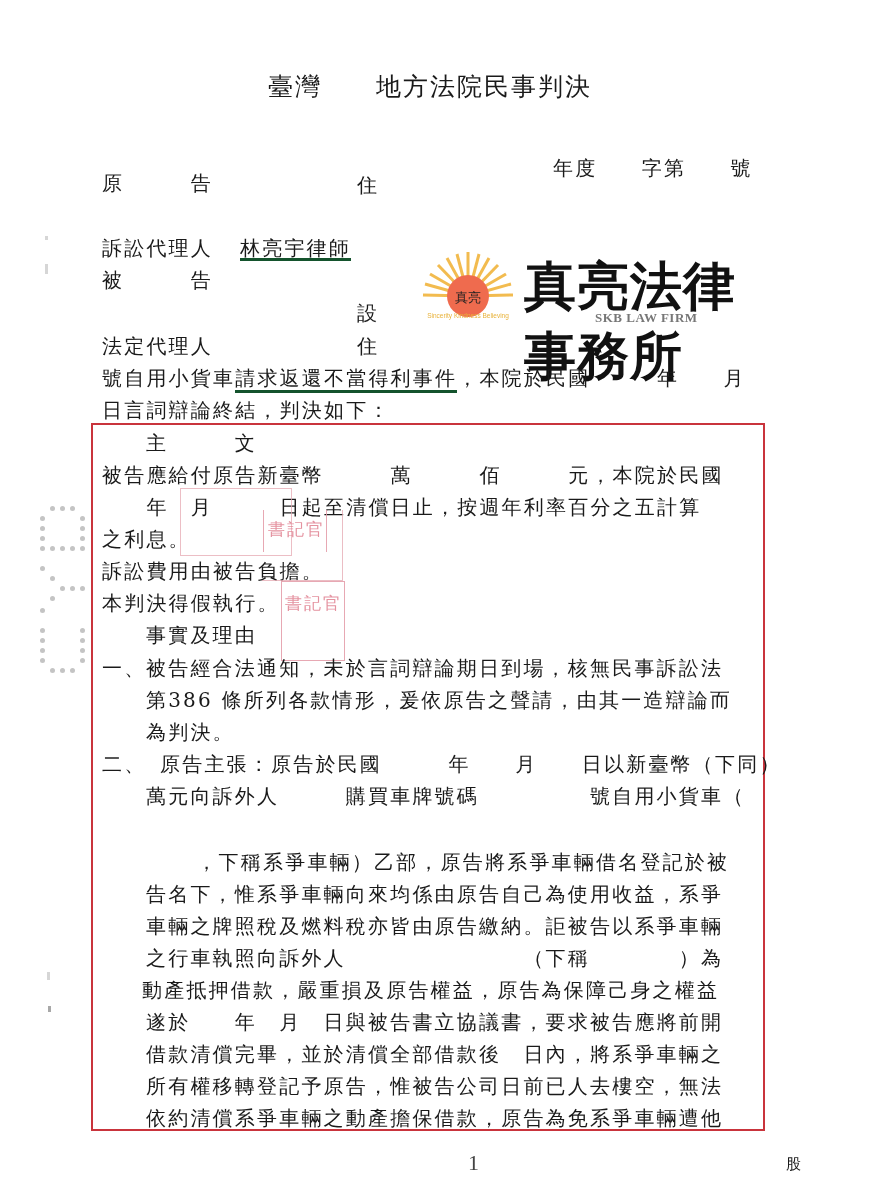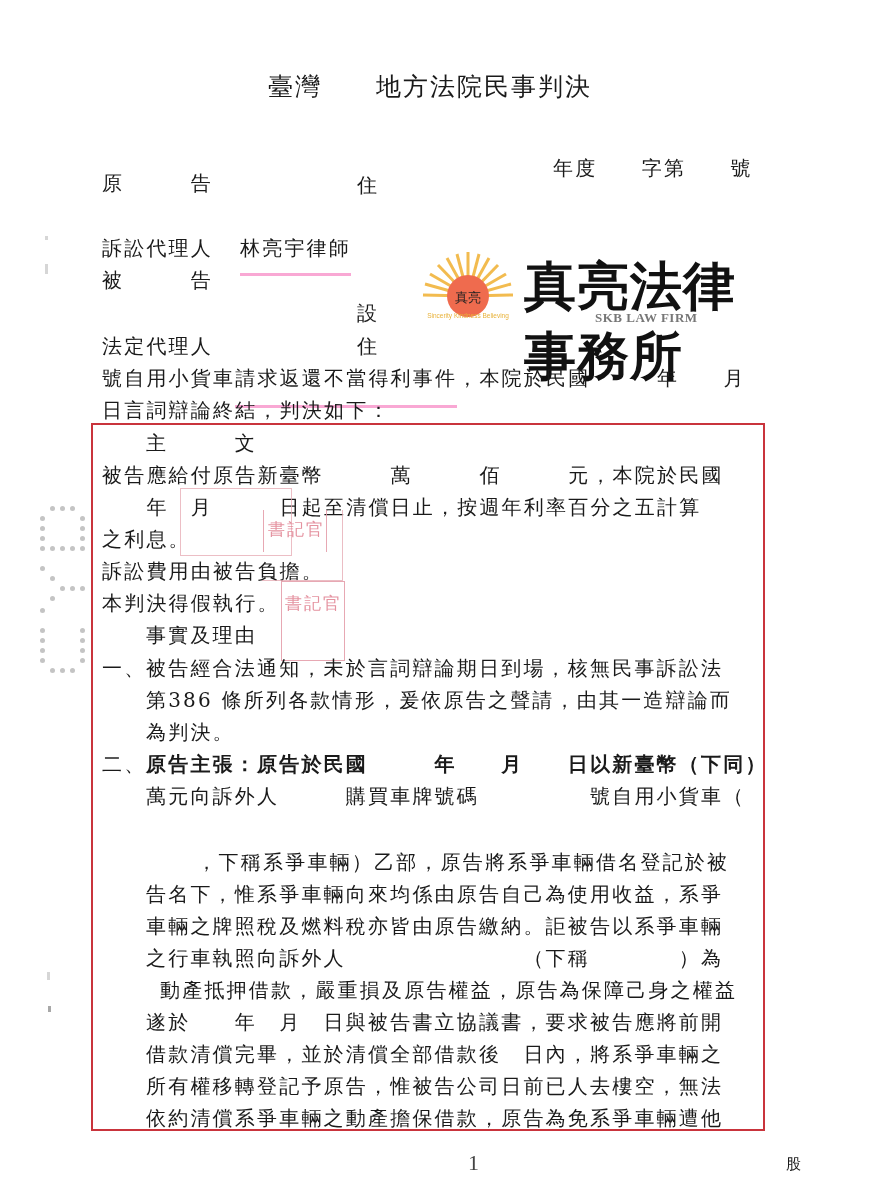--- a/index.html
+++ b/index.html
@@ -1,21 +1,21 @@
 <!DOCTYPE html>
 <html><head>
 <meta charset="utf-8">
 <style>
   html, body { margin: 0; padding: 0; background: #ffffff; }
   body { width: 889px; height: 1200px; position: relative; overflow: hidden;
          font-family: "DejaVu Serif", "Liberation Serif", serif; color: #1a1a1a; }
   .abs { position: absolute; white-space: pre; }
   .title { font-size: 25px; letter-spacing: 2px; top: 70px; left: 268px; }
   .line { font-size: 20px; letter-spacing: 2.2px; line-height: 1; }
-  .ul { border-bottom: 3px solid #f9a8d4; padding-bottom: 15px; }
+  .ul { border-bottom: 3px solid #14532d; padding-bottom: 0; }
   .redbox { position: absolute; left: 91px; top: 423px; width: 674px; height: 708px;
             border: 2.5px solid #c9343c; box-sizing: border-box; }
   .stamp { position: absolute; border: 1.5px solid #e39aa6; color: #e07f8f; font-size: 17px;
            letter-spacing: 3px; opacity: 0.85; box-sizing: border-box; }
   .stamp-frame { position: absolute; border: 1.2px solid #e5a8b1; opacity: 0.75; }
   .dotgrid { position: absolute; }
   .dot { position: absolute; width: 5px; height: 5px; border-radius: 50%; background: #c4c4c4; }
   .logo { position: absolute; left: 420px; top: 250px; width: 360px; height: 80px; }
   .sun { position: absolute; left: 0; top: 0; width: 96px; height: 70px; }
   .logo-cn { position: absolute; left: 104px; top: 2px; font-size: 52px; font-weight: bold;
@@ -87,27 +87,27 @@
 <div class="stamp" style="left:281px; top:581px; width:64px; height:80px; padding:10px 0 0 3px; letter-spacing:2px;">書記官</div>
 
 <div class="abs line" style="top:625px; left:146px;">事實及理由</div>
 
 <div class="abs line" style="top:658px; left:102px;">一、</div>
 <div class="abs line" style="top:658px; left:146px;">被告經合法通知，未於言詞辯論期日到場，核無民事訴訟法</div>
 <div class="abs line" style="top:690px; left:146px;">第386 條所列各款情形，爰依原告之聲請，由其一造辯論而</div>
 <div class="abs line" style="top:722px; left:146px;">為判決。</div>
 
 <div class="abs line" style="top:754px; left:102px;">二、</div>
-<div class="abs line" style="top:754px; left:146px;font-weight:bold;">原告主張：原告於民國　　　年　　月　　日以新臺幣（下同）</div>
+<div class="abs line" style="top:754px; left:160px;">原告主張：原告於民國　　　年　　月　　日以新臺幣（下同）</div>
 <div class="abs line" style="top:786px; left:146px;">萬元向訴外人　　　購買車牌號碼　　　　　號自用小貨車（</div>
 <div class="abs line" style="top:852px; left:152px;">　　，下稱系爭車輛）乙部，原告將系爭車輛借名登記於被</div>
 <div class="abs line" style="top:884px; left:146px;">告名下，惟系爭車輛向來均係由原告自己為使用收益，系爭</div>
 <div class="abs line" style="top:916px; left:146px;">車輛之牌照稅及燃料稅亦皆由原告繳納。詎被告以系爭車輛</div>
 <div class="abs line" style="top:948px; left:146px;">之行車執照向訴外人　　　　　　　　（下稱　　　　）為</div>
-<div class="abs line" style="top:980px; left:160px;">動產抵押借款，嚴重損及原告權益，原告為保障己身之權益</div>
+<div class="abs line" style="top:980px; left:142px;">動產抵押借款，嚴重損及原告權益，原告為保障己身之權益</div>
 <div class="abs line" style="top:1012px; left:146px;">遂於　　年　月　日與被告書立協議書，要求被告應將前開</div>
 <div class="abs line" style="top:1044px; left:146px;">借款清償完畢，並於清償全部借款後　日內，將系爭車輛之</div>
 <div class="abs line" style="top:1076px; left:146px;">所有權移轉登記予原告，惟被告公司日前已人去樓空，無法</div>
 <div class="abs line" style="top:1108px; left:146px;">依約清償系爭車輛之動產擔保借款，原告為免系爭車輛遭他</div>
 
 <div class="dotgrid" style="left:36px; top:500px; width:50px; height:180px;">
   <div class="dot" style="left:14px; top:6px;"></div>
     <div class="dot" style="left:24px; top:6px;"></div>
     <div class="dot" style="left:34px; top:6px;"></div>
   <div class="dot" style="left:4px; top:16px;"></div>

